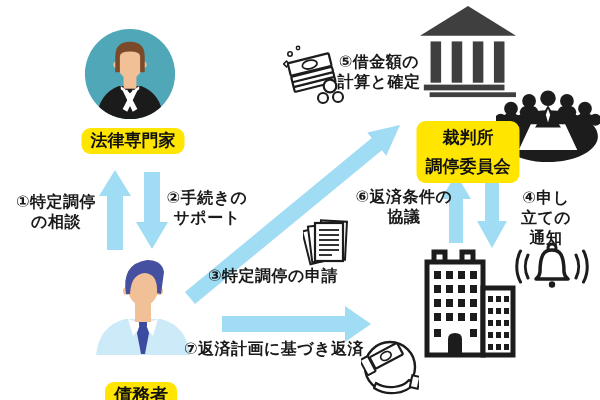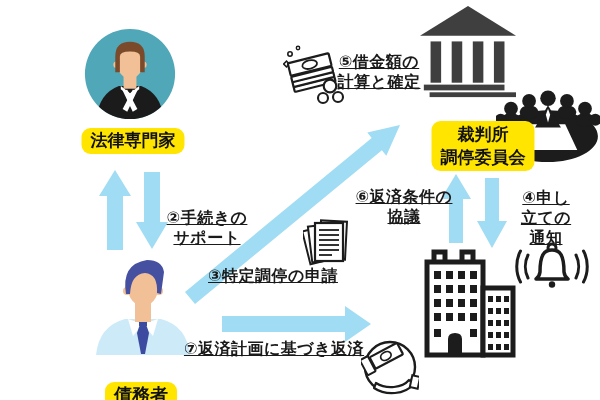--- a/index.html
+++ b/index.html
@@ -6,21 +6,21 @@
   .stage{
     position:relative;width:600px;height:400px;background:#fff;overflow:hidden;
     font-family:"Liberation Sans","DejaVu Sans",sans-serif;
   }
   .layer{position:absolute;left:0;top:0;}
   .icon{position:absolute;}
   .icon svg{display:block;width:100%;height:100%;}
   .step{
     position:absolute;transform:translateX(-50%);
     font-weight:bold;font-size:16px;line-height:20px;text-align:center;
-    white-space:pre-line;color:var(--c-text);letter-spacing:0.5px;text-decoration:underline;
+    white-space:pre-line;color:var(--c-text);letter-spacing:0.5px;
   }
   .pill{
     position:absolute;transform:translateX(-50%);
     background:var(--c-label_bg);color:var(--c-label_text);
     font-weight:bold;font-size:17px;line-height:22px;text-align:center;
     padding:2px 9px;border-radius:9px;white-space:pre-line;
   }
   .pill.big{font-size:18px;}
   .f-arrow{fill:var(--c-arrow);}
   .f-ink{fill:var(--c-icon_black);}
@@ -116,21 +116,21 @@
         <circle cx="82" cy="15" r="8"></circle>
         <circle cx="17" cy="24" r="8"></circle>
         <circle cx="103" cy="24" r="8"></circle>
         <circle cx="5" cy="37" r="7"></circle>
         <circle cx="115" cy="37" r="7"></circle>
         <path d="M60,20 L75,46 L45,46 Z"></path>
       </g>
       <path class="f-white" d="M60,24 L62.5,31 L60,40 L57.5,31 Z"></path>
     </svg>
   </div>
-  <div class="pill" style="left:483px;top:121px;line-height:23px;">裁判所
+  <div class="pill" style="left:468px;top:121px;line-height:29px;">裁判所
 調停委員会</div>
 
   <div class="icon" style="left:283px;top:44px;width:64px;height:62px;">
     <svg viewBox="0 0 64 62">
       <circle class="oln" stroke-width="1.6" cx="7" cy="10" r="2.2"></circle>
       <circle class="oln" stroke-width="1.4" cx="15" cy="4" r="1.7"></circle>
       <rect class="oln" stroke-width="1.5" x="1.5" y="18" width="4" height="4" transform="rotate(45 3.5 20)"></rect>
       <g transform="rotate(-14 28 30)">
         <rect class="ol" stroke-width="2.2" x="8" y="38" width="42" height="5.5" rx="1"></rect>
         <rect class="ol" stroke-width="2.2" x="8" y="33" width="42" height="5.5" rx="1"></rect>
@@ -231,21 +231,23 @@
       <g transform="rotate(-28 26 22)">
         <rect class="ol" stroke-width="2" x="0" y="13" width="9" height="17" rx="1"></rect>
         <rect class="ol" stroke-width="2.2" x="10" y="15" width="31" height="13" rx="1"></rect>
         <ellipse class="oln" stroke-width="1.8" cx="25" cy="21.5" rx="5.5" ry="4"></ellipse>
       </g>
       <path class="ol" stroke-width="2.2" stroke-linejoin="round" d="M15,49 Q23,54 33,53 Q43,52 48,46 L53,50 Q46,58 34,59 Q22,60 13,54 Z"></path>
       <rect class="ol" stroke-width="2" x="50" y="42" width="8" height="12" transform="rotate(12 54 48)"></rect>
     </svg>
   </div>
 
-  <div class="step" style="left:207px;top:208px;">②手続きの
+  <div class="step" style="left:56px;top:192px;">①特定調停
+の相談</div>
+  <div class="step" style="left:207px;top:188px;">②手続きの
 サポート</div>
   <div class="step" style="left:546px;top:188px;text-align:center;">④申し立ての
 通知</div>
   <div class="step" style="left:274px;top:339px;">⑦返済計画に基づき返済</div>
   <div class="step" style="left:404px;top:187px;">⑥返済条件の
 協議</div>
 
 </div>
 
 </body></html>

